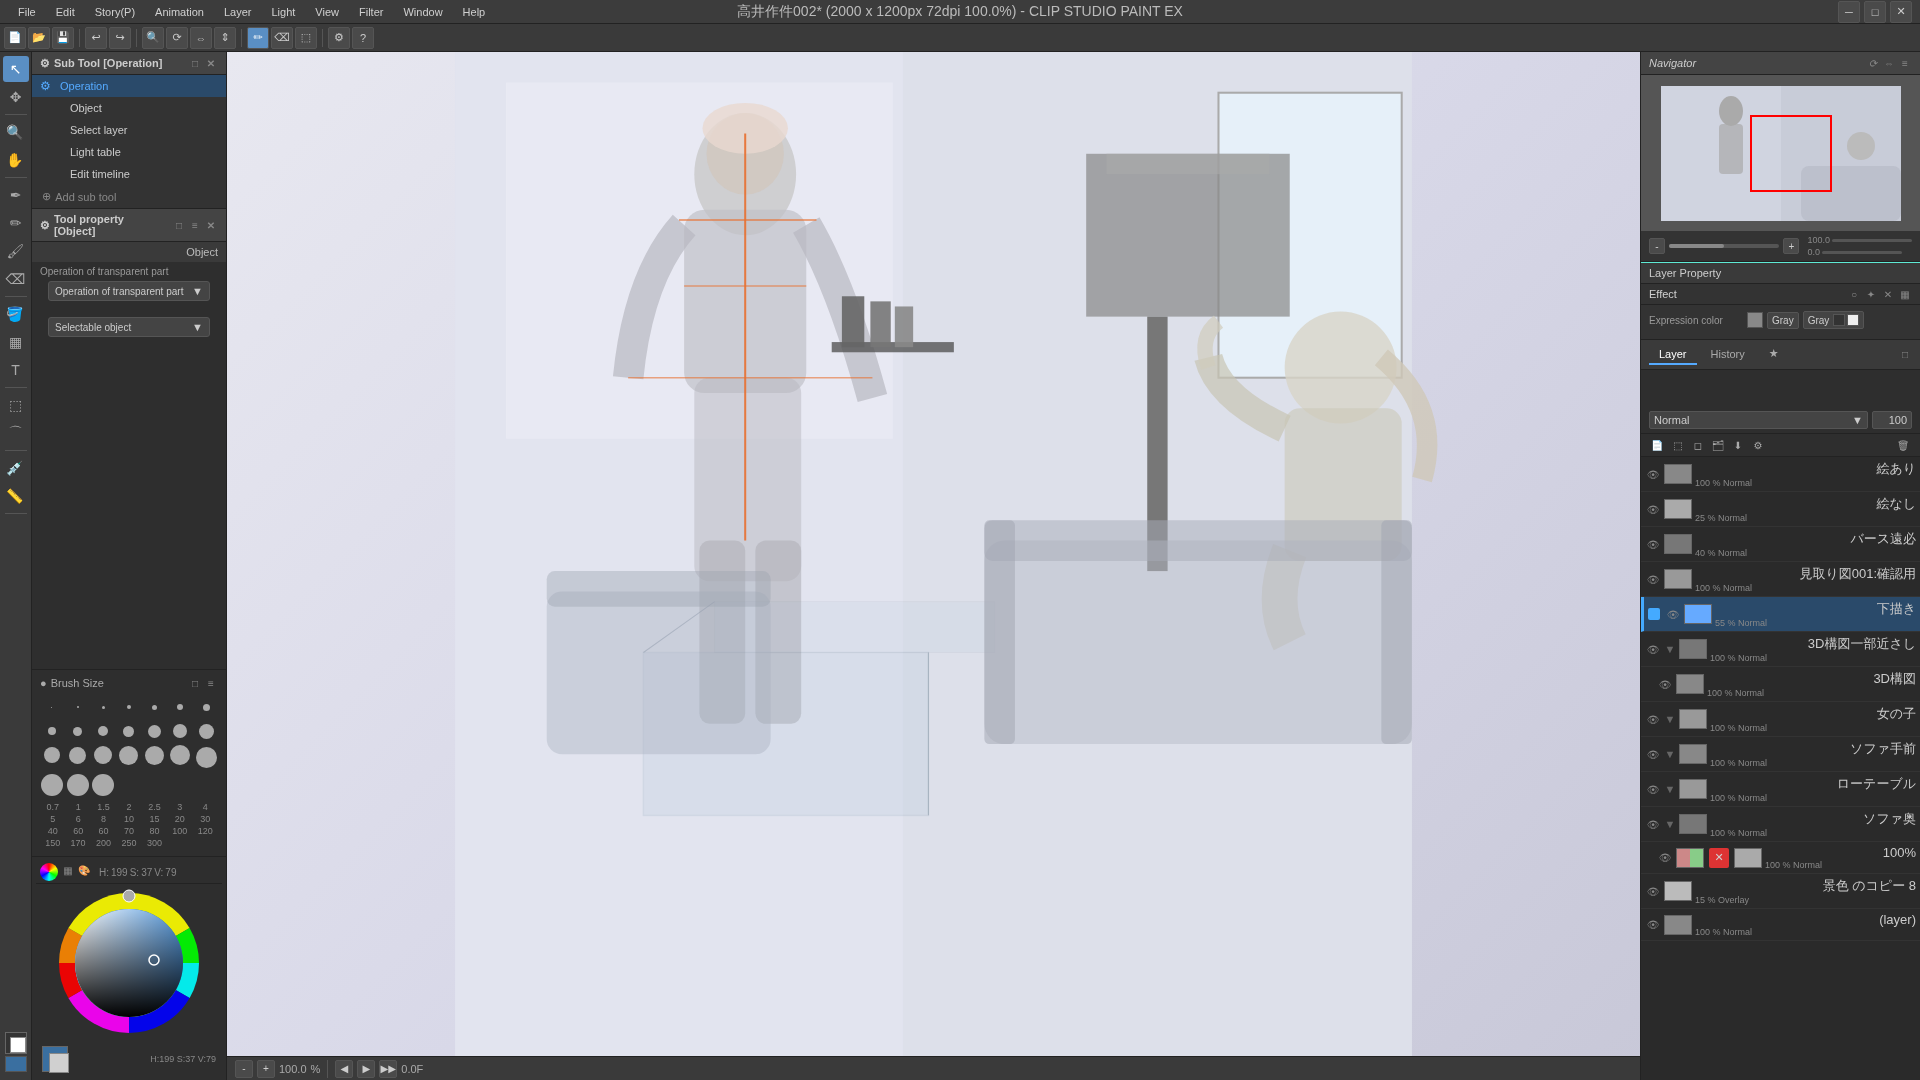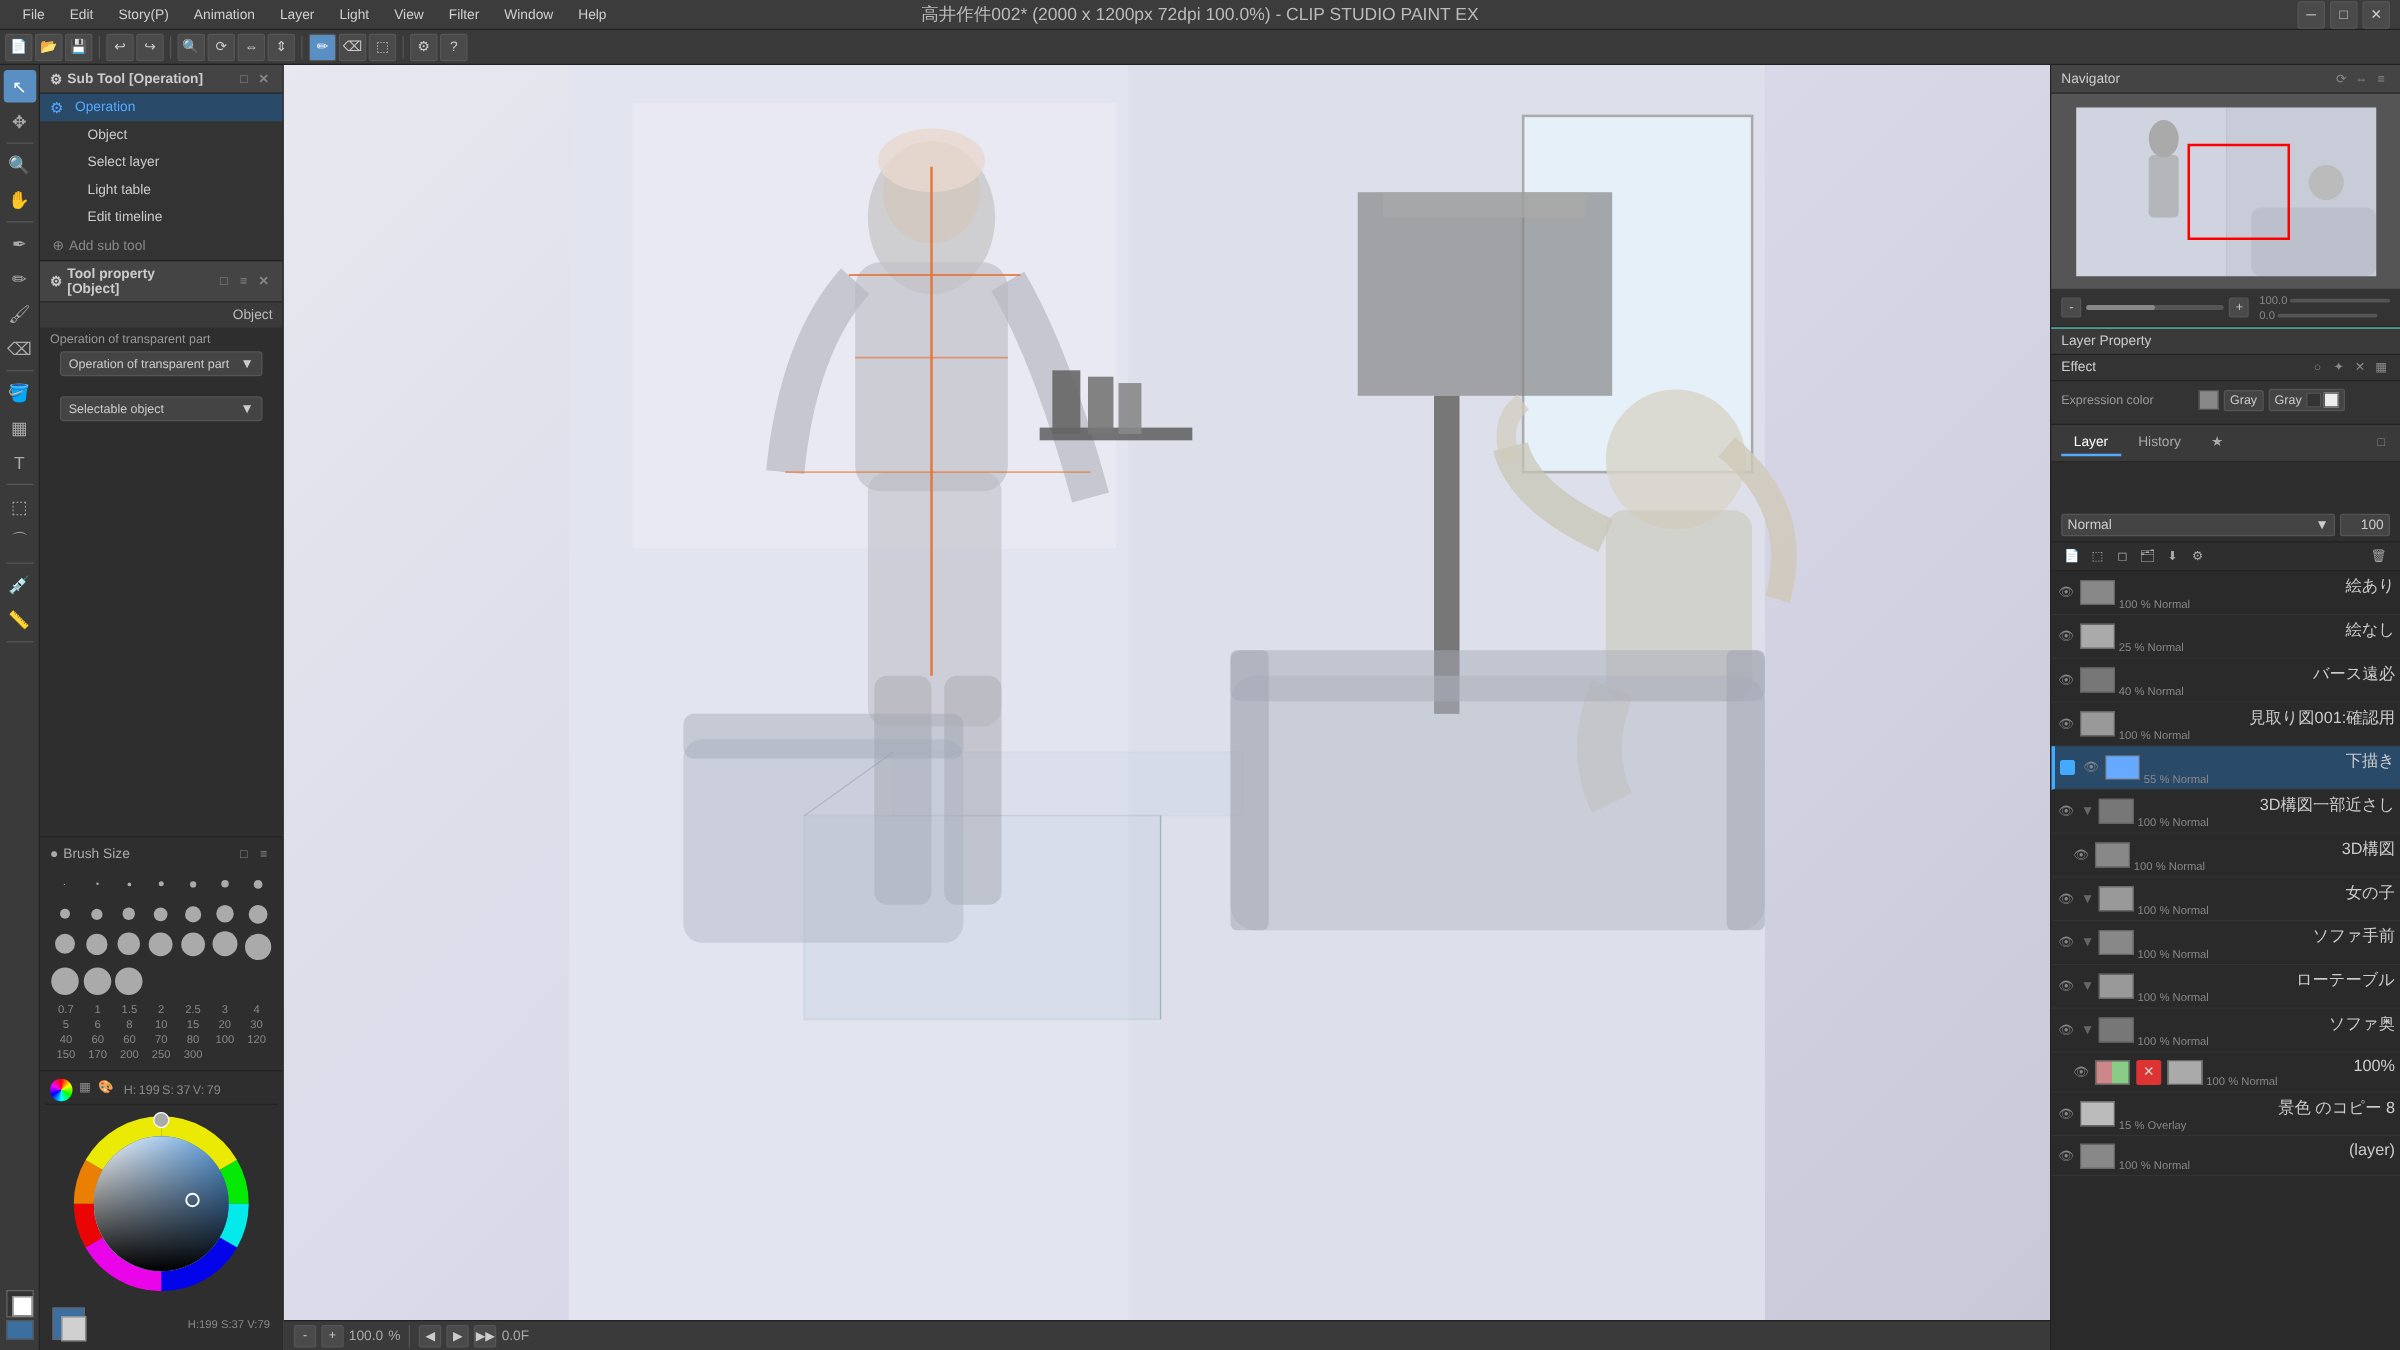--- a/index.html
+++ b/index.html
@@ -255,20 +255,21 @@
     }
     .panel-header {
       background: #444;
       padding: 4px 8px;
       font-size: 11px;
       color: #ccc;
       border-bottom: 1px solid #222;
       display: flex;
       align-items: center;
       gap: 6px;
+      font-style: italic;
     }
     .nav-content {
       flex: 1;
       display: flex;
       align-items: center;
       justify-content: center;
       background: #555;
       position: relative;
     }
     .nav-controls {
@@ -410,21 +411,21 @@
       font-size: 11px;
       color: #ccc;
       border-bottom: 1px solid #222;
     }
     .layer-prop-content {
       padding: 6px 8px;
     }
     .layer-prop-row {
       display: flex;
       align-items: center;
-      gap: 20px;
+      gap: 8px;
       margin-bottom: 4px;
     }
     .layer-prop-label {
       font-size: 10px;
       color: #999;
       width: 90px;
     }
     .color-select-row {
       display: flex;
       align-items: center;

